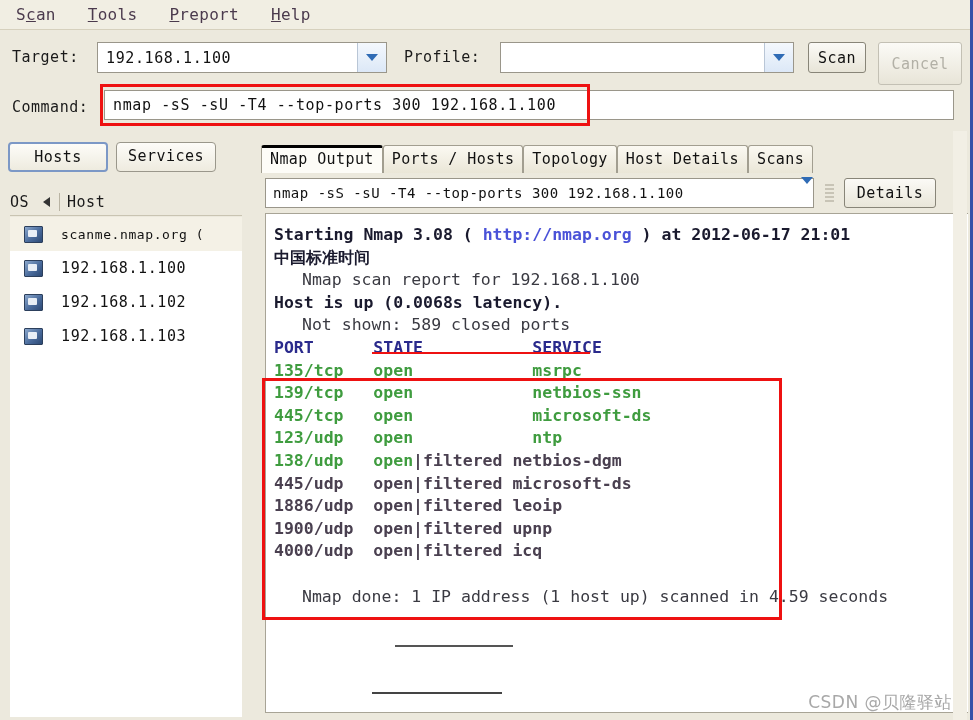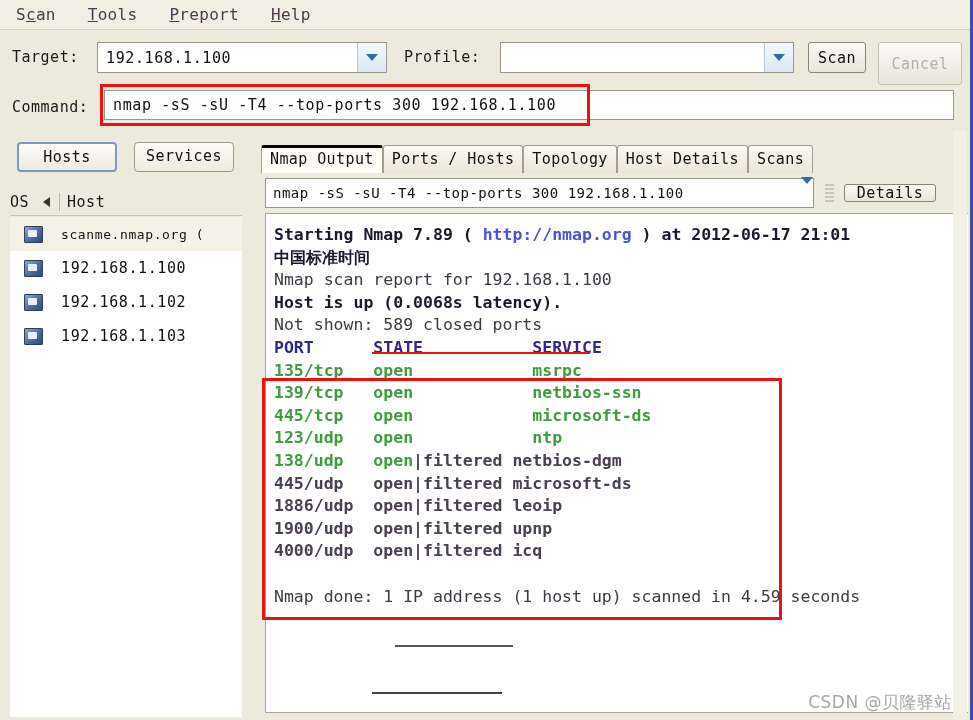--- a/index.html
+++ b/index.html
@@ -165,21 +165,20 @@
     border: 1px solid #9a978b;
     border-radius: 4px;
     font-family: "DejaVu Sans Mono", monospace;
     font-size: 15px;
     color: #111;
     padding: 4px 0;
     width: 100px;
     text-align: center;
     letter-spacing: 0.5px;
     box-sizing: border-box;
-    margin-left: 9px;
   }
   .hsbtn.active {
     border: 2px solid #7c98c6;
   }
   .colhdr {
     position: absolute;
     left: 0; top: 58px;
     width: 252px; height: 26px;
     display: flex;
     align-items: center;
@@ -318,21 +317,21 @@
     align-items: center;
     justify-content: center;
   }
   .griphandle span {
     display: block;
     width: 9px; height: 18px;
     background:
       repeating-linear-gradient(#c8c4b6 0 2px, transparent 2px 4px);
   }
   .detailsbtn {
-    width: 92px; height: 18px;
+    width: 92px; height: 30px;
     background: linear-gradient(#fbfaf6, #e9e6d9);
     border: 1px solid #888578;
     border-radius: 3px;
     font-family: "DejaVu Sans Mono", monospace;
     font-size: 15px;
     color: #111;
     display: flex;
     align-items: center;
     justify-content: center;
     letter-spacing: 0.5px;
@@ -353,21 +352,21 @@
   .oline {
     font-family: "DejaVu Sans Mono", monospace;
     font-size: 16.5px;
     line-height: 22.6px;
     white-space: pre;
     letter-spacing: 0px;
   }
   .oline.cjk { font-family: "DejaVu Sans", sans-serif; font-weight: bold; font-size: 16px; }
   .c-dark   { color: #1a1a2e; font-weight: bold; }
   .c-link   { color: #4a52d8; font-weight: bold; }
-  .c-plain  { color: #3a3a42; }
+  .c-plain  { color: #3a3a42; margin-left: 28px; }
   .c-hdr    { color: #2a2a8c; font-weight: bold; }
   .c-open   { color: #3f9c3f; font-weight: bold; }
   .c-filt   { color: #4a4050; font-weight: bold; }
   .c-blank  { color: transparent; }
 
   .vscroll {
     position: absolute;
     right: 3px; top: 131px;
     width: 14px; height: 589px;
     background: #f2efe5;
@@ -469,21 +468,21 @@
         <div class="cval">nmap -sS -sU -T4 --top-ports 300 192.168.1.100</div>
         <div class="arrowbox"><span class="arrow-dn"></span></div>
       </div>
       <div class="griphandle">
           <span></span>
         </div>
       <div class="detailsbtn">Details</div>
     </div>
 
     <div class="output" id="output-area">
-        <div class="oline"><span class="c-dark">Starting Nmap 7.89 ( </span><span class="c-link">http://nmap.org</span><span class="c-dark"> ) at 2012-06-17 21:01</span></div>
+        <div class="oline"><span class="c-dark">Starting Nmap 3.08 ( </span><span class="c-link">http://nmap.org</span><span class="c-dark"> ) at 2012-06-17 21:01</span></div>
         <div class="oline cjk"><span class="c-dark">中国标准时间</span></div>
         <div class="oline"><span class="c-plain">Nmap scan report for 192.168.1.100</span></div>
         <div class="oline"><span class="c-dark">Host is up (0.0068s latency).</span></div>
         <div class="oline"><span class="c-plain">Not shown: 589 closed ports</span></div>
         <div class="oline"><span class="c-hdr">PORT      STATE           SERVICE</span></div>
         <div class="oline"><span class="c-open">135/tcp   open            msrpc</span></div>
         <div class="oline"><span class="c-open">139/tcp   open            netbios-ssn</span></div>
         <div class="oline"><span class="c-open">445/tcp   open            microsoft-ds</span></div>
         <div class="oline"><span class="c-open">123/udp   open            ntp</span></div>
         <div class="oline"><span class="c-open">138/udp   open</span><span class="c-filt">|filtered netbios-dgm</span></div>

